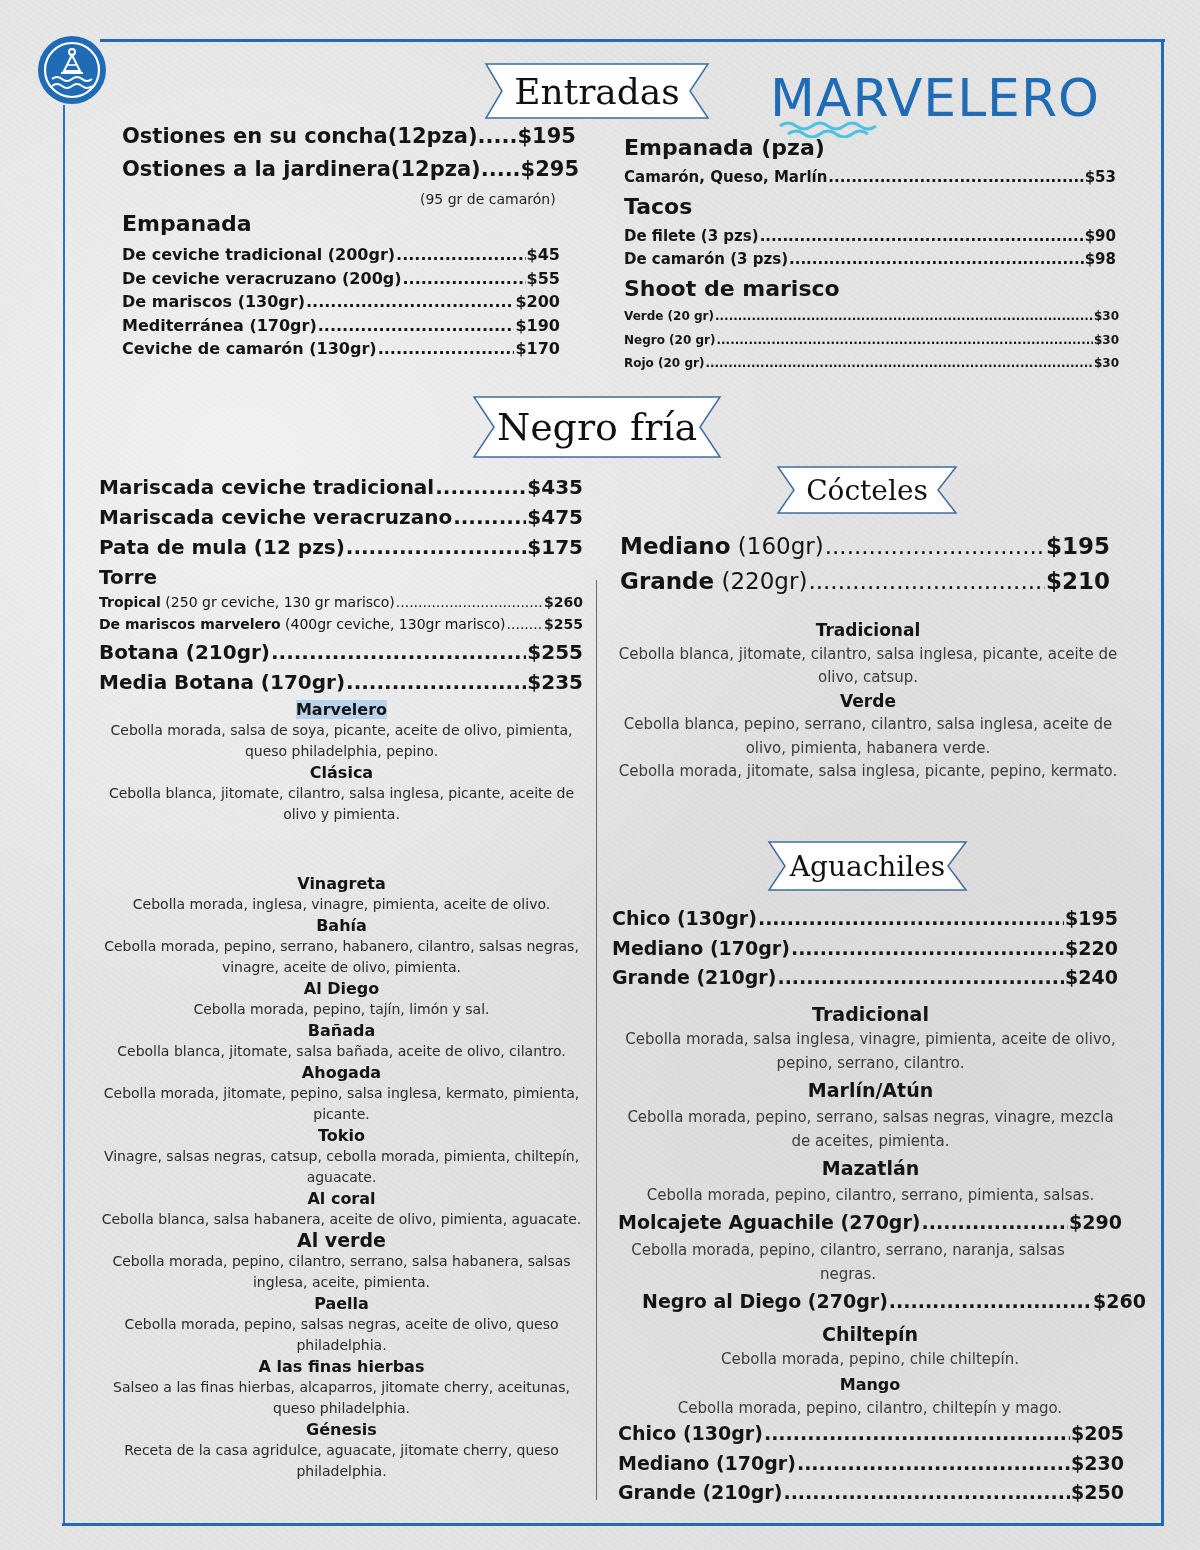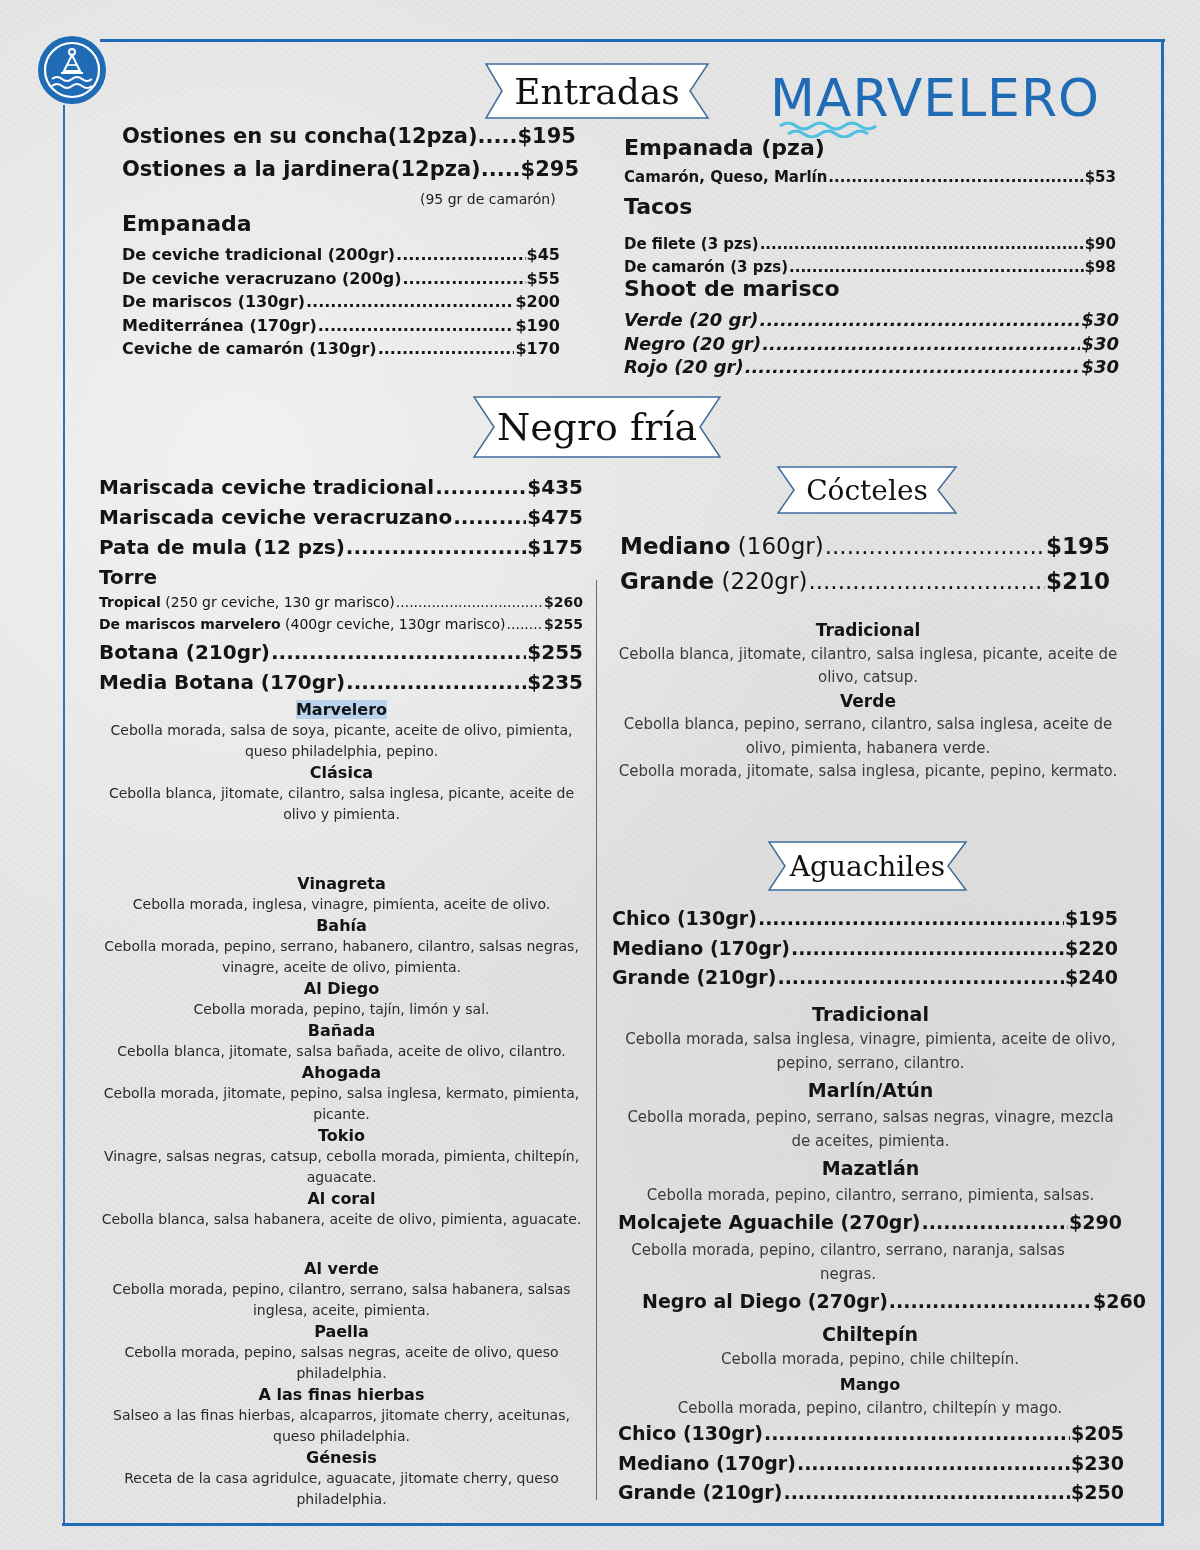--- a/index.html
+++ b/index.html
@@ -124,34 +124,34 @@
 
 <div class="abs h-sub" style="left:624px; top:135px; font-size:22px;">Empanada (pza)</div>
 <div class="abs" style="left:624px; top:168px; width:492px; font-size:15px;">
   <div class="row b" style="height:22px;">
       <span class="name">Camarón, Queso, Marlín</span>
       <span class="dots"></span>
       <span class="price">$53</span>
     </div>
 </div>
 <div class="abs h-sub" style="left:624px; top:194px; font-size:22px;">Tacos</div>
-<div class="abs" style="left:624px; top:227px; width:492px; font-size:15px;margin-top:8px;">
+<div class="abs" style="left:624px; top:227px; width:492px; font-size:15px;">
   <div class="row b" style="height:23px;">
       <span class="name">De filete (3 pzs)</span>
       <span class="dots"></span>
       <span class="price">$90</span>
     </div>
   <div class="row b" style="height:23px;">
       <span class="name">De camarón (3 pzs)</span>
       <span class="dots"></span>
       <span class="price">$98</span>
     </div>
 </div>
 <div class="abs h-sub" style="left:624px; top:276px; font-size:22px;">Shoot de marisco</div>
-<div class="abs" style="left:624px; top:309px; width:495px; font-size:18px;font-style:italic;">
+<div class="abs" style="left:624px; top:309px; width:495px; font-size:12px;">
   <div class="row b" style="height:23.5px;">
       <span class="name">Verde (20 gr)</span>
       <span class="dots"></span>
       <span class="price">$30</span>
     </div>
   <div class="row b" style="height:23.5px;">
       <span class="name">Negro (20 gr)</span>
       <span class="dots"></span>
       <span class="price">$30</span>
     </div>
@@ -243,21 +243,21 @@
     </div>
   <div>
       <div class="b" style="font-size:16px;">Tokio</div>
       <div class="desc">Vinagre, salsas negras, catsup, cebolla morada, pimienta, chiltepín, aguacate.</div>
     </div>
   <div>
       <div class="b" style="font-size:16px;">Al coral</div>
       <div class="desc">Cebolla blanca, salsa habanera, aceite de olivo, pimienta, aguacate.</div>
     </div>
   <div>
-      <div class="b" style="font-size:16px;margin-top:28px;">Al verde</div>
+      <div class="b" style="font-size:19px;">Al verde</div>
       <div class="desc">Cebolla morada, pepino, cilantro, serrano, salsa habanera, salsas inglesa, aceite, pimienta.</div>
     </div>
   <div>
       <div class="b" style="font-size:16px;">Paella</div>
       <div class="desc">Cebolla morada, pepino, salsas negras, aceite de olivo, queso philadelphia.</div>
     </div>
   <div>
       <div class="b" style="font-size:16px;">A las finas hierbas</div>
       <div class="desc">Salseo a las finas hierbas, alcaparros, jitomate cherry, aceitunas, queso philadelphia.</div>
     </div>

